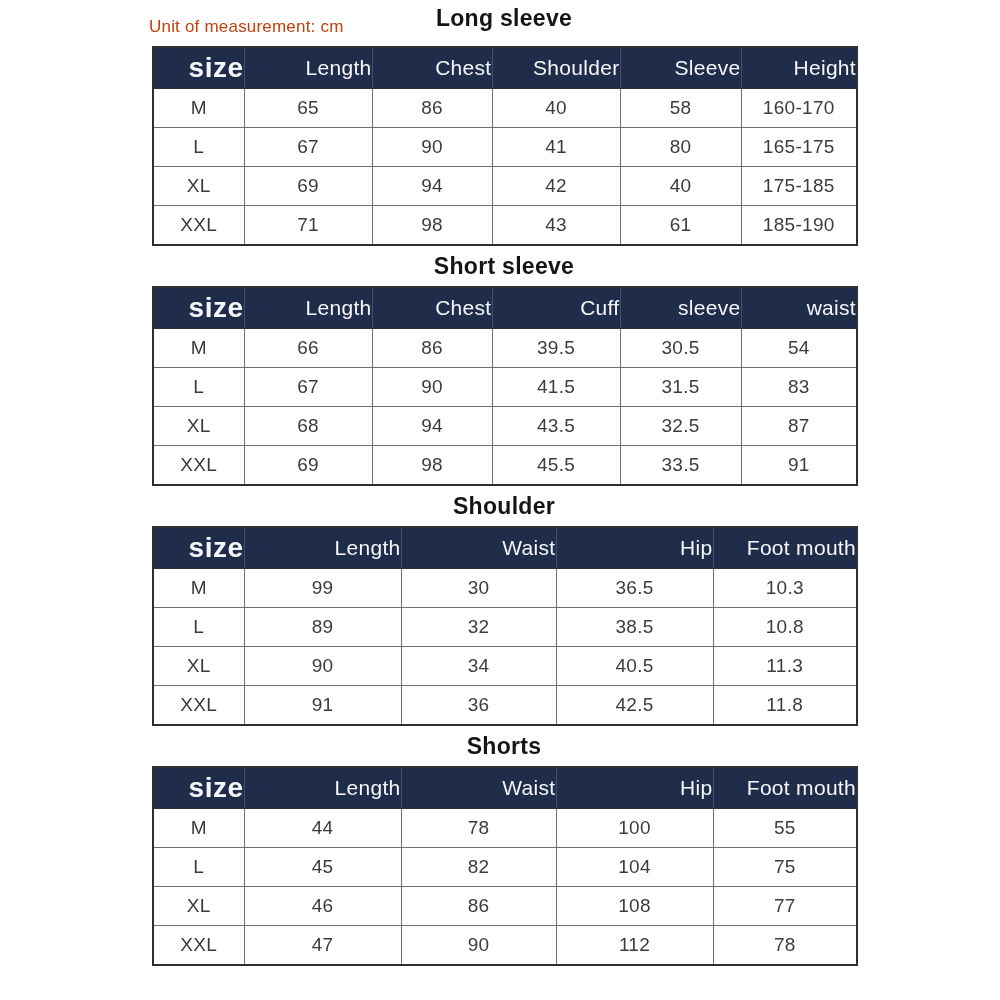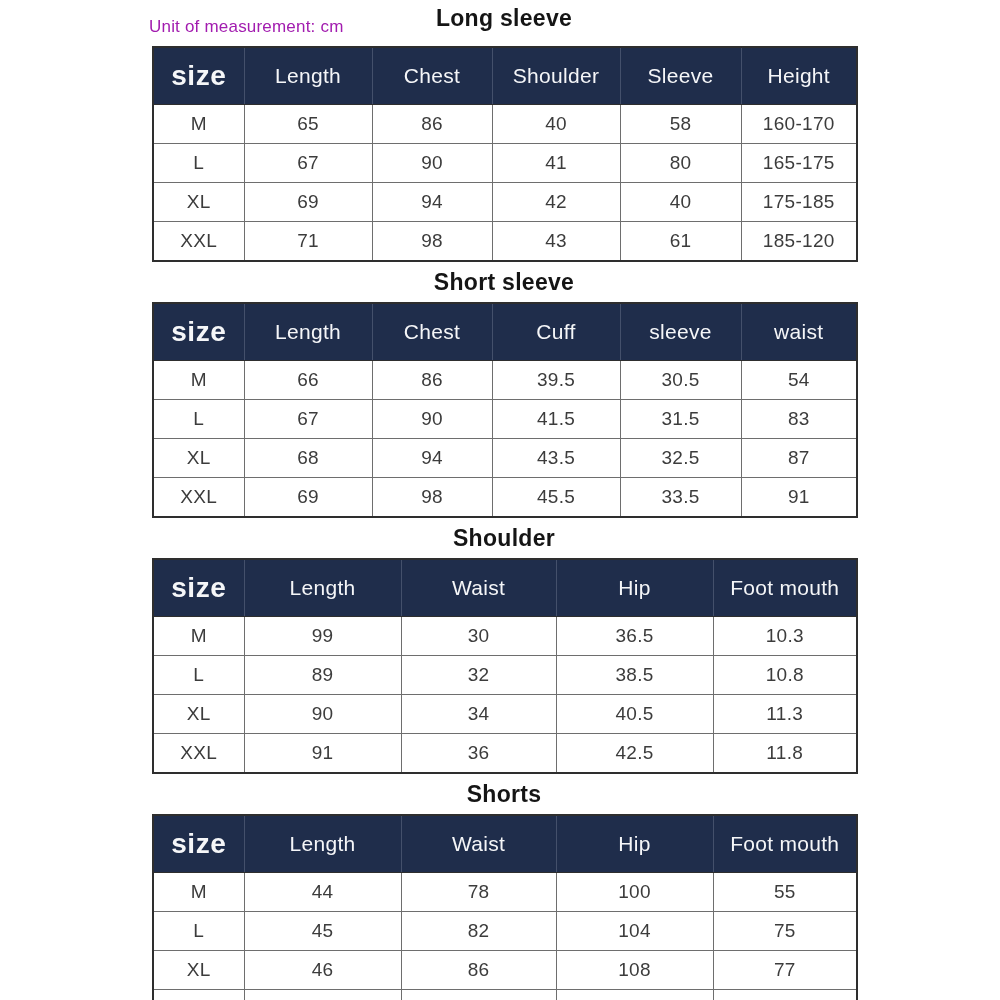--- a/index.html
+++ b/index.html
@@ -22,21 +22,21 @@
   }
   .top-block {
     position: relative;
     height: 46px;
   }
   .unit-note {
     position: absolute;
     left: -3px;
     top: 17px;
     font-size: 17px;
-    color: #a21caf;
+    color: #c2410c;
     letter-spacing: 0.2px;
     white-space: nowrap;
   }
   .chart-title {
     font-size: 23px;
     font-weight: 700;
     color: #151515;
     text-align: center;
     letter-spacing: 0.3px;
   }
@@ -57,22 +57,22 @@
     table-layout: fixed;
     width: 704px;
     border: 2px solid #2e2e2e;
   }
   table.size-table th {
     background: #1f2d4b;
     color: #f5f6f8;
     font-size: 21px;
     font-weight: 400;
     height: 40px;
-    padding: 8px;
-    text-align: center;
+    padding: 0;
+    text-align: right;
     vertical-align: middle;
     border: 1px solid #44506b;
     border-bottom: 1px solid #2e2e2e;
     letter-spacing: 0.3px;
   }
   table.size-table th.size-col {
     font-size: 28px;
     font-weight: 700;
     letter-spacing: 0.5px;
   }
@@ -142,21 +142,21 @@
             <td>42</td>
             <td>40</td>
             <td>175-185</td>
           </tr>
           <tr>
             <td>XXL</td>
             <td>71</td>
             <td>98</td>
             <td>43</td>
             <td>61</td>
-            <td>185-120</td>
+            <td>185-190</td>
           </tr>
         </tbody>
       </table>
 
     <div class="title-block">
       <div class="chart-title">Short sleeve</div>
     </div>
 
     <table class="size-table">
         <colgroup>

